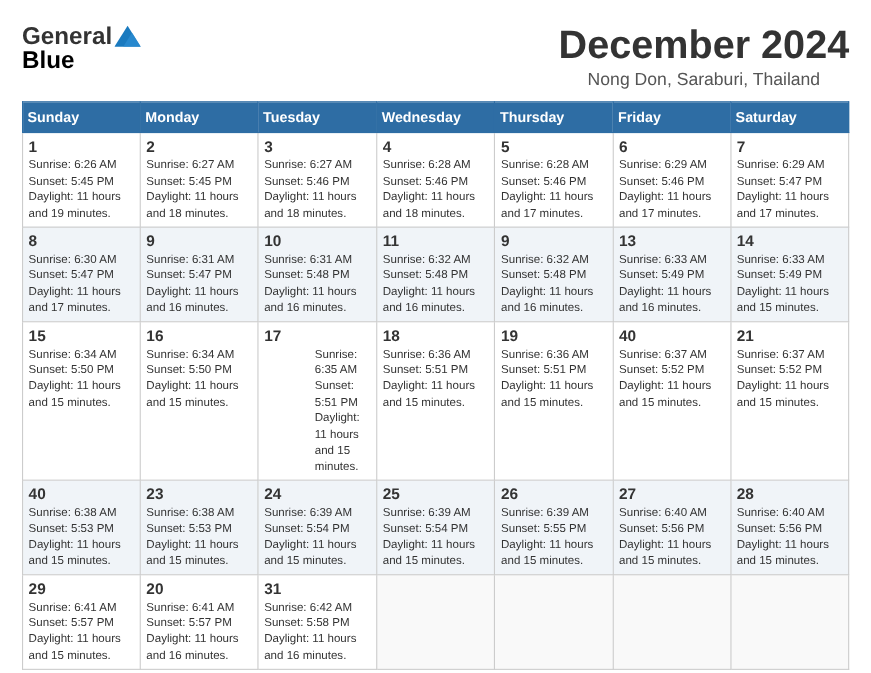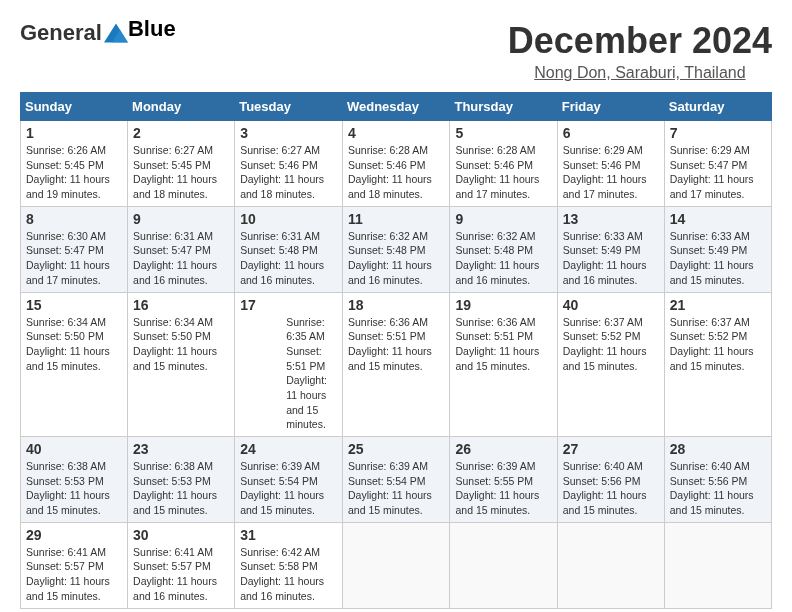--- a/index.html
+++ b/index.html
@@ -11,20 +11,21 @@
       padding: 20px;
     }
     .header {
       display: flex;
       justify-content: space-between;
       align-items: flex-start;
       margin-bottom: 10px;
     }
     .logo {
       display: flex;
+      flex-direction: column;
       align-items: flex-start;
     }
     .logo-text {
       font-size: 22px;
       font-weight: bold;
       color: #333;
       display: flex;
       align-items: center;
     }
     .logo-general { color: #333; }
@@ -38,21 +39,20 @@
     }
     .month-year {
       font-size: 36px;
       font-weight: bold;
       color: #333;
     }
     .location {
       font-size: 16px;
       color: #555;
       margin-top: 2px;
-      text-decoration: underline;
     }
     .calendar {
       width: 100%;
       border-collapse: collapse;
       font-size: 11px;
     }
     .calendar th {
       background: #2e6da4;
       color: #fff;
       padding: 6px 4px;
@@ -298,21 +298,21 @@
         </td>
       </tr>
       <tr>
         <td>
           <span class="day-number">29</span>
           <div class="day-detail" style="white-space: pre-line;">Sunrise: 6:41 AM
 Sunset: 5:57 PM
 Daylight: 11 hours and 15 minutes.</div>
         </td>
         <td>
-          <span class="day-number">30</span>
+          <span class="day-number">20</span>
           <div class="day-detail" style="white-space: pre-line;">Sunrise: 6:41 AM
 Sunset: 5:57 PM
 Daylight: 11 hours and 16 minutes.</div>
         </td>
         <td>
           <span class="day-number">31</span>
           <div class="day-detail" style="white-space: pre-line;">Sunrise: 6:42 AM
 Sunset: 5:58 PM
 Daylight: 11 hours and 16 minutes.</div>
         </td>

